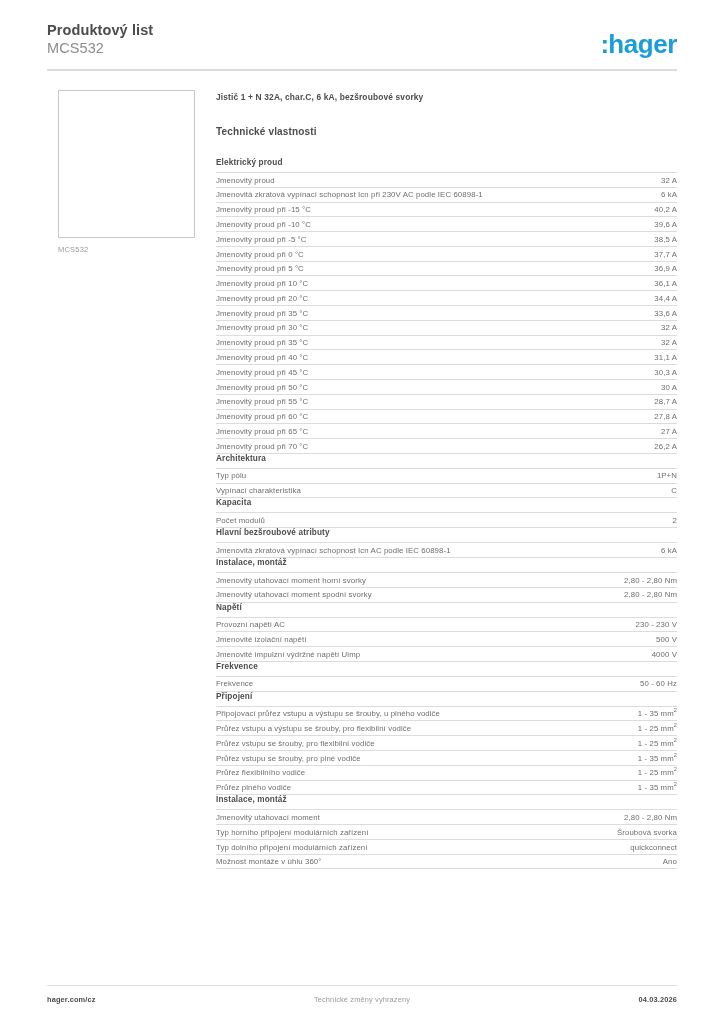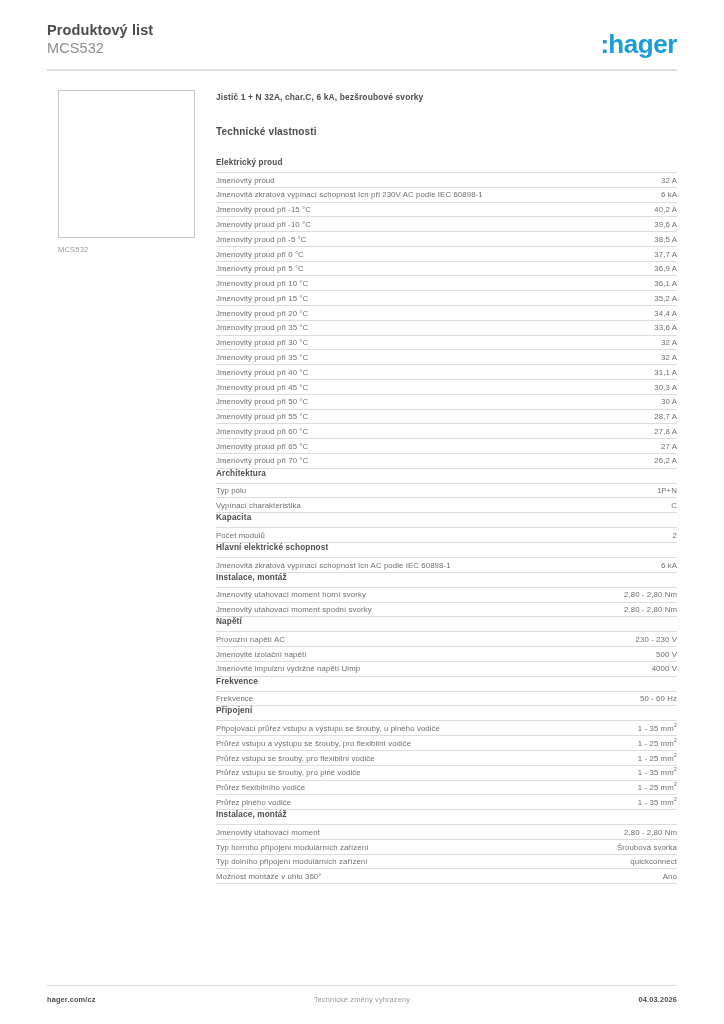--- a/index.html
+++ b/index.html
@@ -265,24 +265,20 @@
               </tr>
               <tr>
                 <td class="spec-label">Jmenovitý proud při 5 °C</td>
                 <td class="spec-value">36,9 A</td>
               </tr>
               <tr>
                 <td class="spec-label">Jmenovitý proud při 10 °C</td>
                 <td class="spec-value">36,1 A</td>
               </tr>
               <tr>
-                <td class="spec-label">Jmenovitý proud při 15 °C</td>
-                <td class="spec-value">35,2 A</td>
-              </tr>
-              <tr>
                 <td class="spec-label">Jmenovitý proud při 20 °C</td>
                 <td class="spec-value">34,4 A</td>
               </tr>
               <tr>
                 <td class="spec-label">Jmenovitý proud při 35 °C</td>
                 <td class="spec-value">33,6 A</td>
               </tr>
               <tr>
                 <td class="spec-label">Jmenovitý proud při 30 °C</td>
                 <td class="spec-value">32 A</td>
@@ -342,21 +338,21 @@
           <table class="spec-table">
             <tbody>
               <tr>
                 <td class="spec-label">Počet modulů</td>
                 <td class="spec-value">2</td>
               </tr>
             </tbody>
           </table>
         </div>
         <div class="spec-group">
-          <div class="spec-group-title">Hlavní elektrické schopnost</div>
+          <div class="spec-group-title">Hlavní bezšroubové atributy</div>
           <table class="spec-table">
             <tbody>
               <tr>
                 <td class="spec-label">Jmenovitá zkratová vypínací schopnost Icn AC podle IEC 60898-1</td>
                 <td class="spec-value">6 kA</td>
               </tr>
             </tbody>
           </table>
         </div>
         <div class="spec-group">

